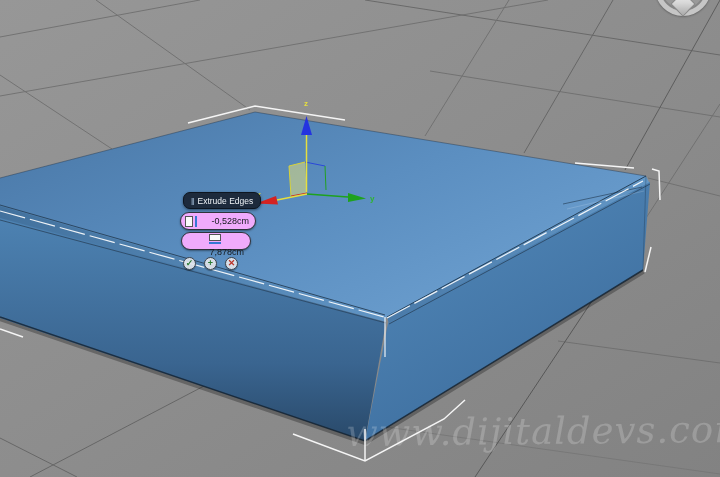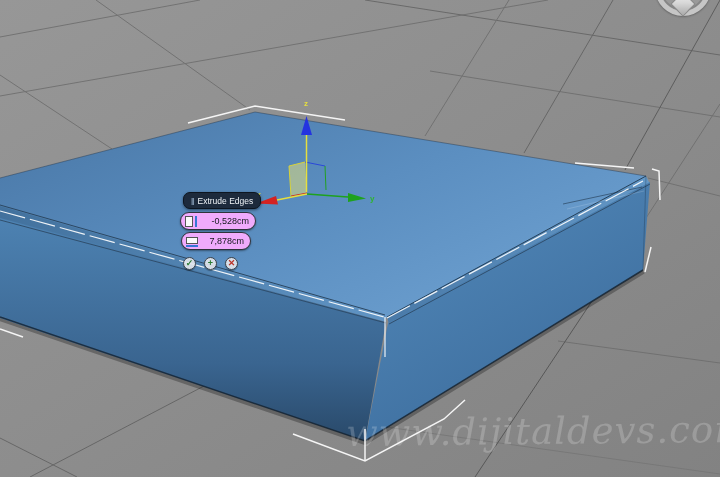--- a/index.html
+++ b/index.html
@@ -29,21 +29,21 @@
   }
   .caddy-handle{color:#8299b2;font-size:8px;letter-spacing:-1px;font-weight:bold;}
   .caddy-field{
     position:absolute;display:flex;align-items:center;gap:3px;
     background:#f0abfc;border:1px solid #2e343b;border-radius:9px;
     height:16px;padding:0 6px 0 4px;font-size:9px;color:#14181c;
     box-shadow:0 1px 2px rgba(0,0,0,.4);
   }
   .caddy-field .val{margin-left:auto;}
   .f1{left:180px;top:212px;width:64px;}
-  .f2{left:181px;top:232px;width:58px;}
+  .f2{left:181px;top:232px;width:58px;flex-direction:column;}
   .icon-eh{position:relative;width:12px;height:11px;flex:0 0 auto;}
   .icon-eh i{position:absolute;left:0;top:0;width:6px;height:9px;border:1px solid #555;background:#fafafa;}
   .icon-eh b{position:absolute;right:0;top:0;width:2px;height:11px;background:#3577d4;}
   .icon-ew{position:relative;width:13px;height:11px;flex:0 0 auto;}
   .icon-ew i{position:absolute;left:0;top:1px;width:10px;height:5px;border:1px solid #555;background:#fafafa;}
   .icon-ew b{position:absolute;left:0;bottom:0;width:12px;height:2px;background:#3577d4;}
   .caddy-btns{position:absolute;left:183px;top:257px;display:flex;gap:8px;}
   .caddy-btn{
     width:13px;height:13px;border-radius:50%;box-sizing:border-box;
     background:rgba(228,231,236,.9);border:1px solid #39424c;

